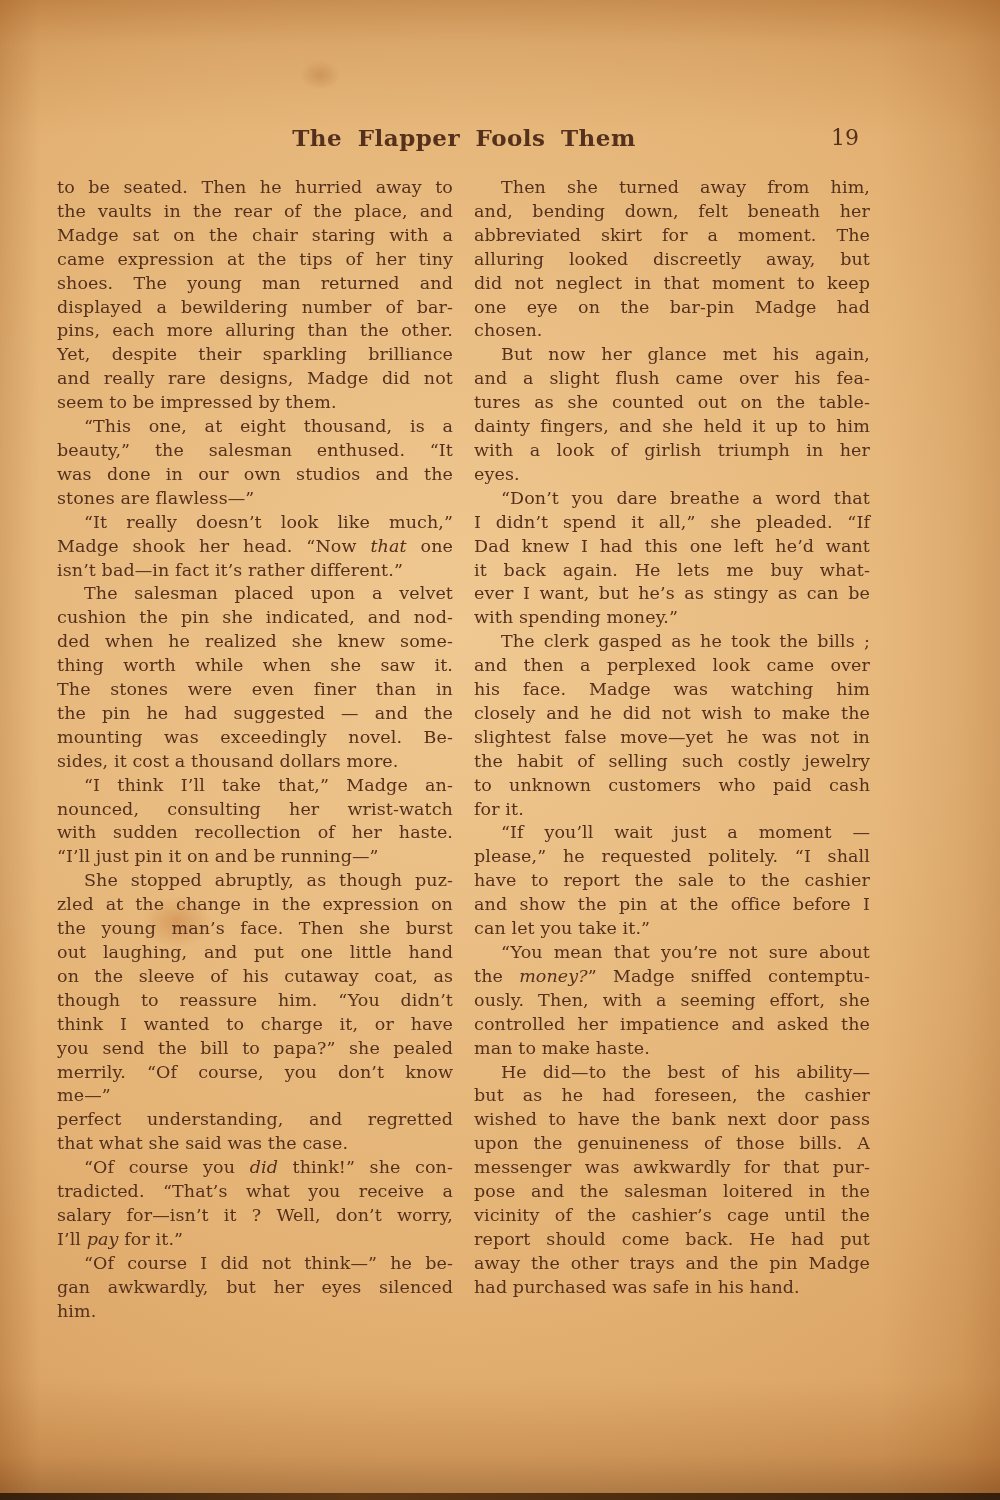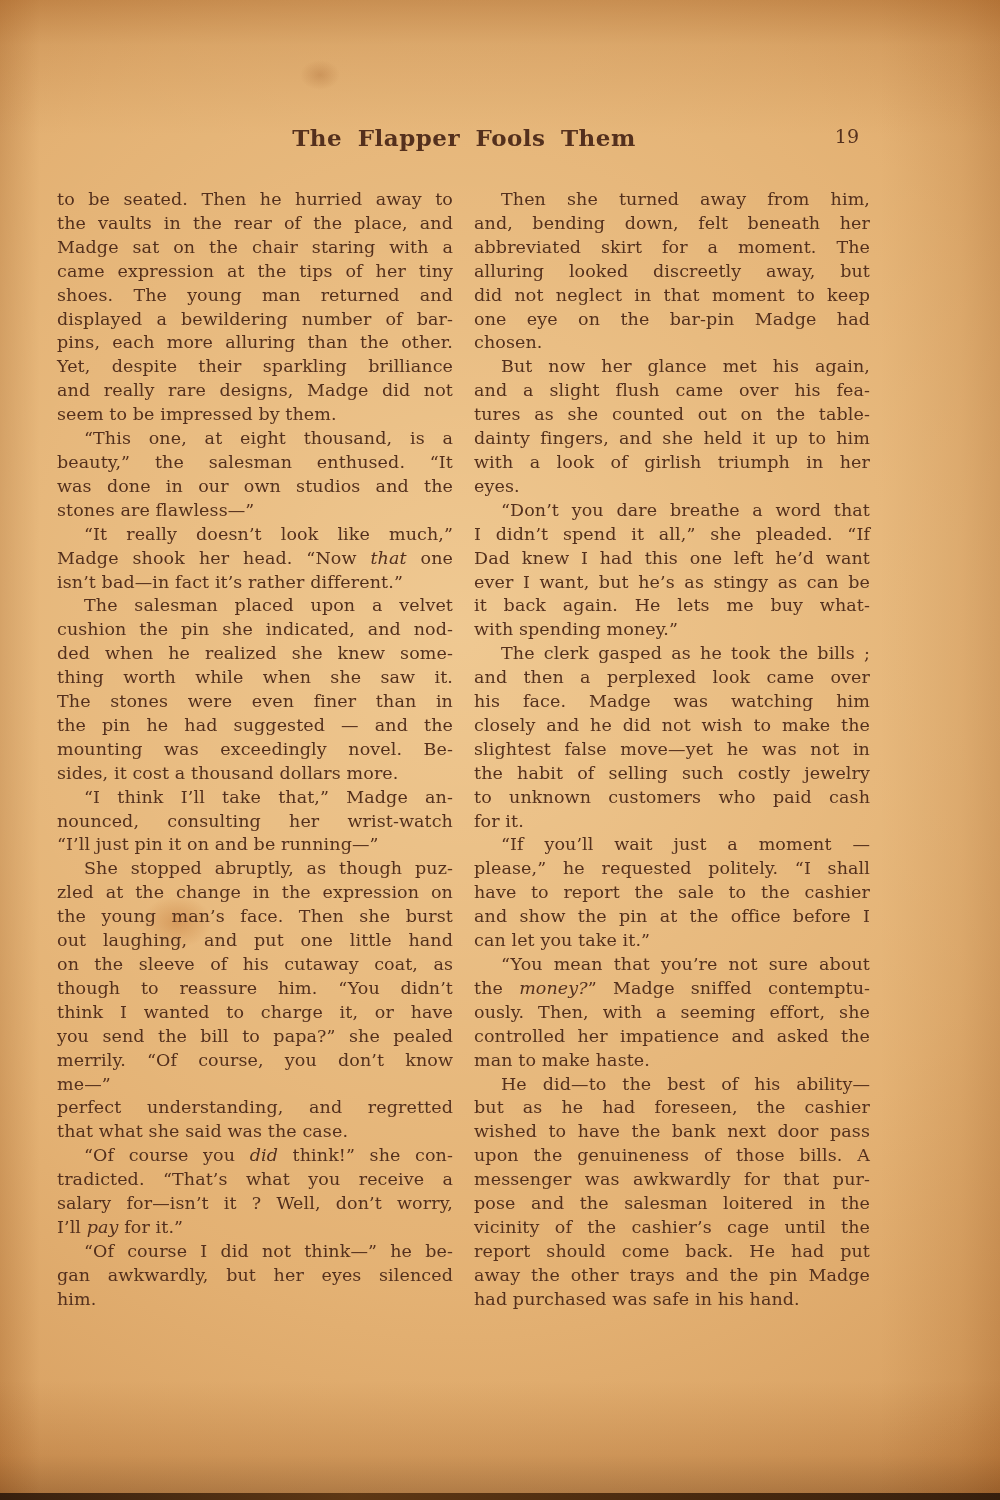--- a/index.html
+++ b/index.html
@@ -44,24 +44,24 @@
     position: relative; height: 32px;
   }
   .running-title {
     text-align: center;
     font-size: 23px; font-weight: bold;
     word-spacing: 7px; letter-spacing: 0.5px;
     color: var(--ink, #54301d);
   }
   .page-number {
     position: absolute; right: 12px; top: 1px;
-    font-size: 19px; font-weight: normal;
+    font-size: 22px; font-weight: normal;
   }
   .columns {
-    display: flex; gap: 21px; margin-top: 32px;
+    display: flex; gap: 21px; margin-top: 20px;
   }
   .col { width: 396px; }
   .para { margin: 0; padding: 0; }
   .line {
     display: block;
     font-size: 17.5px;
     line-height: 23.9px;
     text-align: justify;
     text-align-last: justify;
     letter-spacing: 0.1px;
@@ -112,20 +112,21 @@
             <span class="line">ded when he realized she knew some-</span>
             <span class="line">thing worth while when she saw it.</span>
             <span class="line">The stones were even finer than in</span>
             <span class="line">the pin he had suggested — and the</span>
             <span class="line">mounting was exceedingly novel.  Be-</span>
             <span class="line last">sides, it cost a thousand dollars more.</span>
           </p>
           <p class="para">
             <span class="line indent">“I think I’ll take that,” Madge an-</span>
             <span class="line">nounced, consulting her wrist-watch</span>
+            <span class="line">with sudden recollection of her haste.</span>
             <span class="line last">“I’ll just pin it on and be running—”</span>
           </p>
           <p class="para">
             <span class="line indent">She stopped abruptly, as though puz-</span>
             <span class="line">zled at the change in the expression on</span>
             <span class="line">the young man’s face.  Then she burst</span>
             <span class="line">out laughing, and put one little hand</span>
             <span class="line">on the sleeve of his cutaway coat, as</span>
             <span class="line">though to reassure him.  “You didn’t</span>
             <span class="line">think I wanted to charge it, or have</span>
@@ -164,22 +165,22 @@
             <span class="line">and a slight flush came over his fea-</span>
             <span class="line">tures as she counted out on the table-</span>
             <span class="line">dainty fingers, and she held it up to him</span>
             <span class="line">with a look of girlish triumph in her</span>
             <span class="line last">eyes.</span>
           </p>
           <p class="para">
             <span class="line indent">“Don’t you dare breathe a word that</span>
             <span class="line">I didn’t spend it all,” she pleaded.  “If</span>
             <span class="line">Dad knew I had this one left he’d want</span>
+            <span class="line">it back again.  He lets me buy what-</span>
             <span class="line">ever I want, but he’s as stingy as can be</span>
-            <span class="line">it back again.  He lets me buy what-</span>
             <span class="line last">with spending money.”</span>
           </p>
           <p class="para">
             <span class="line indent">The clerk gasped as he took the bills ;</span>
             <span class="line">and then a perplexed look came over</span>
             <span class="line">his face.  Madge was watching him</span>
             <span class="line">closely and he did not wish to make the</span>
             <span class="line">slightest false move—yet he was not in</span>
             <span class="line">the habit of selling such costly jewelry</span>
             <span class="line">to unknown customers who paid cash</span>

